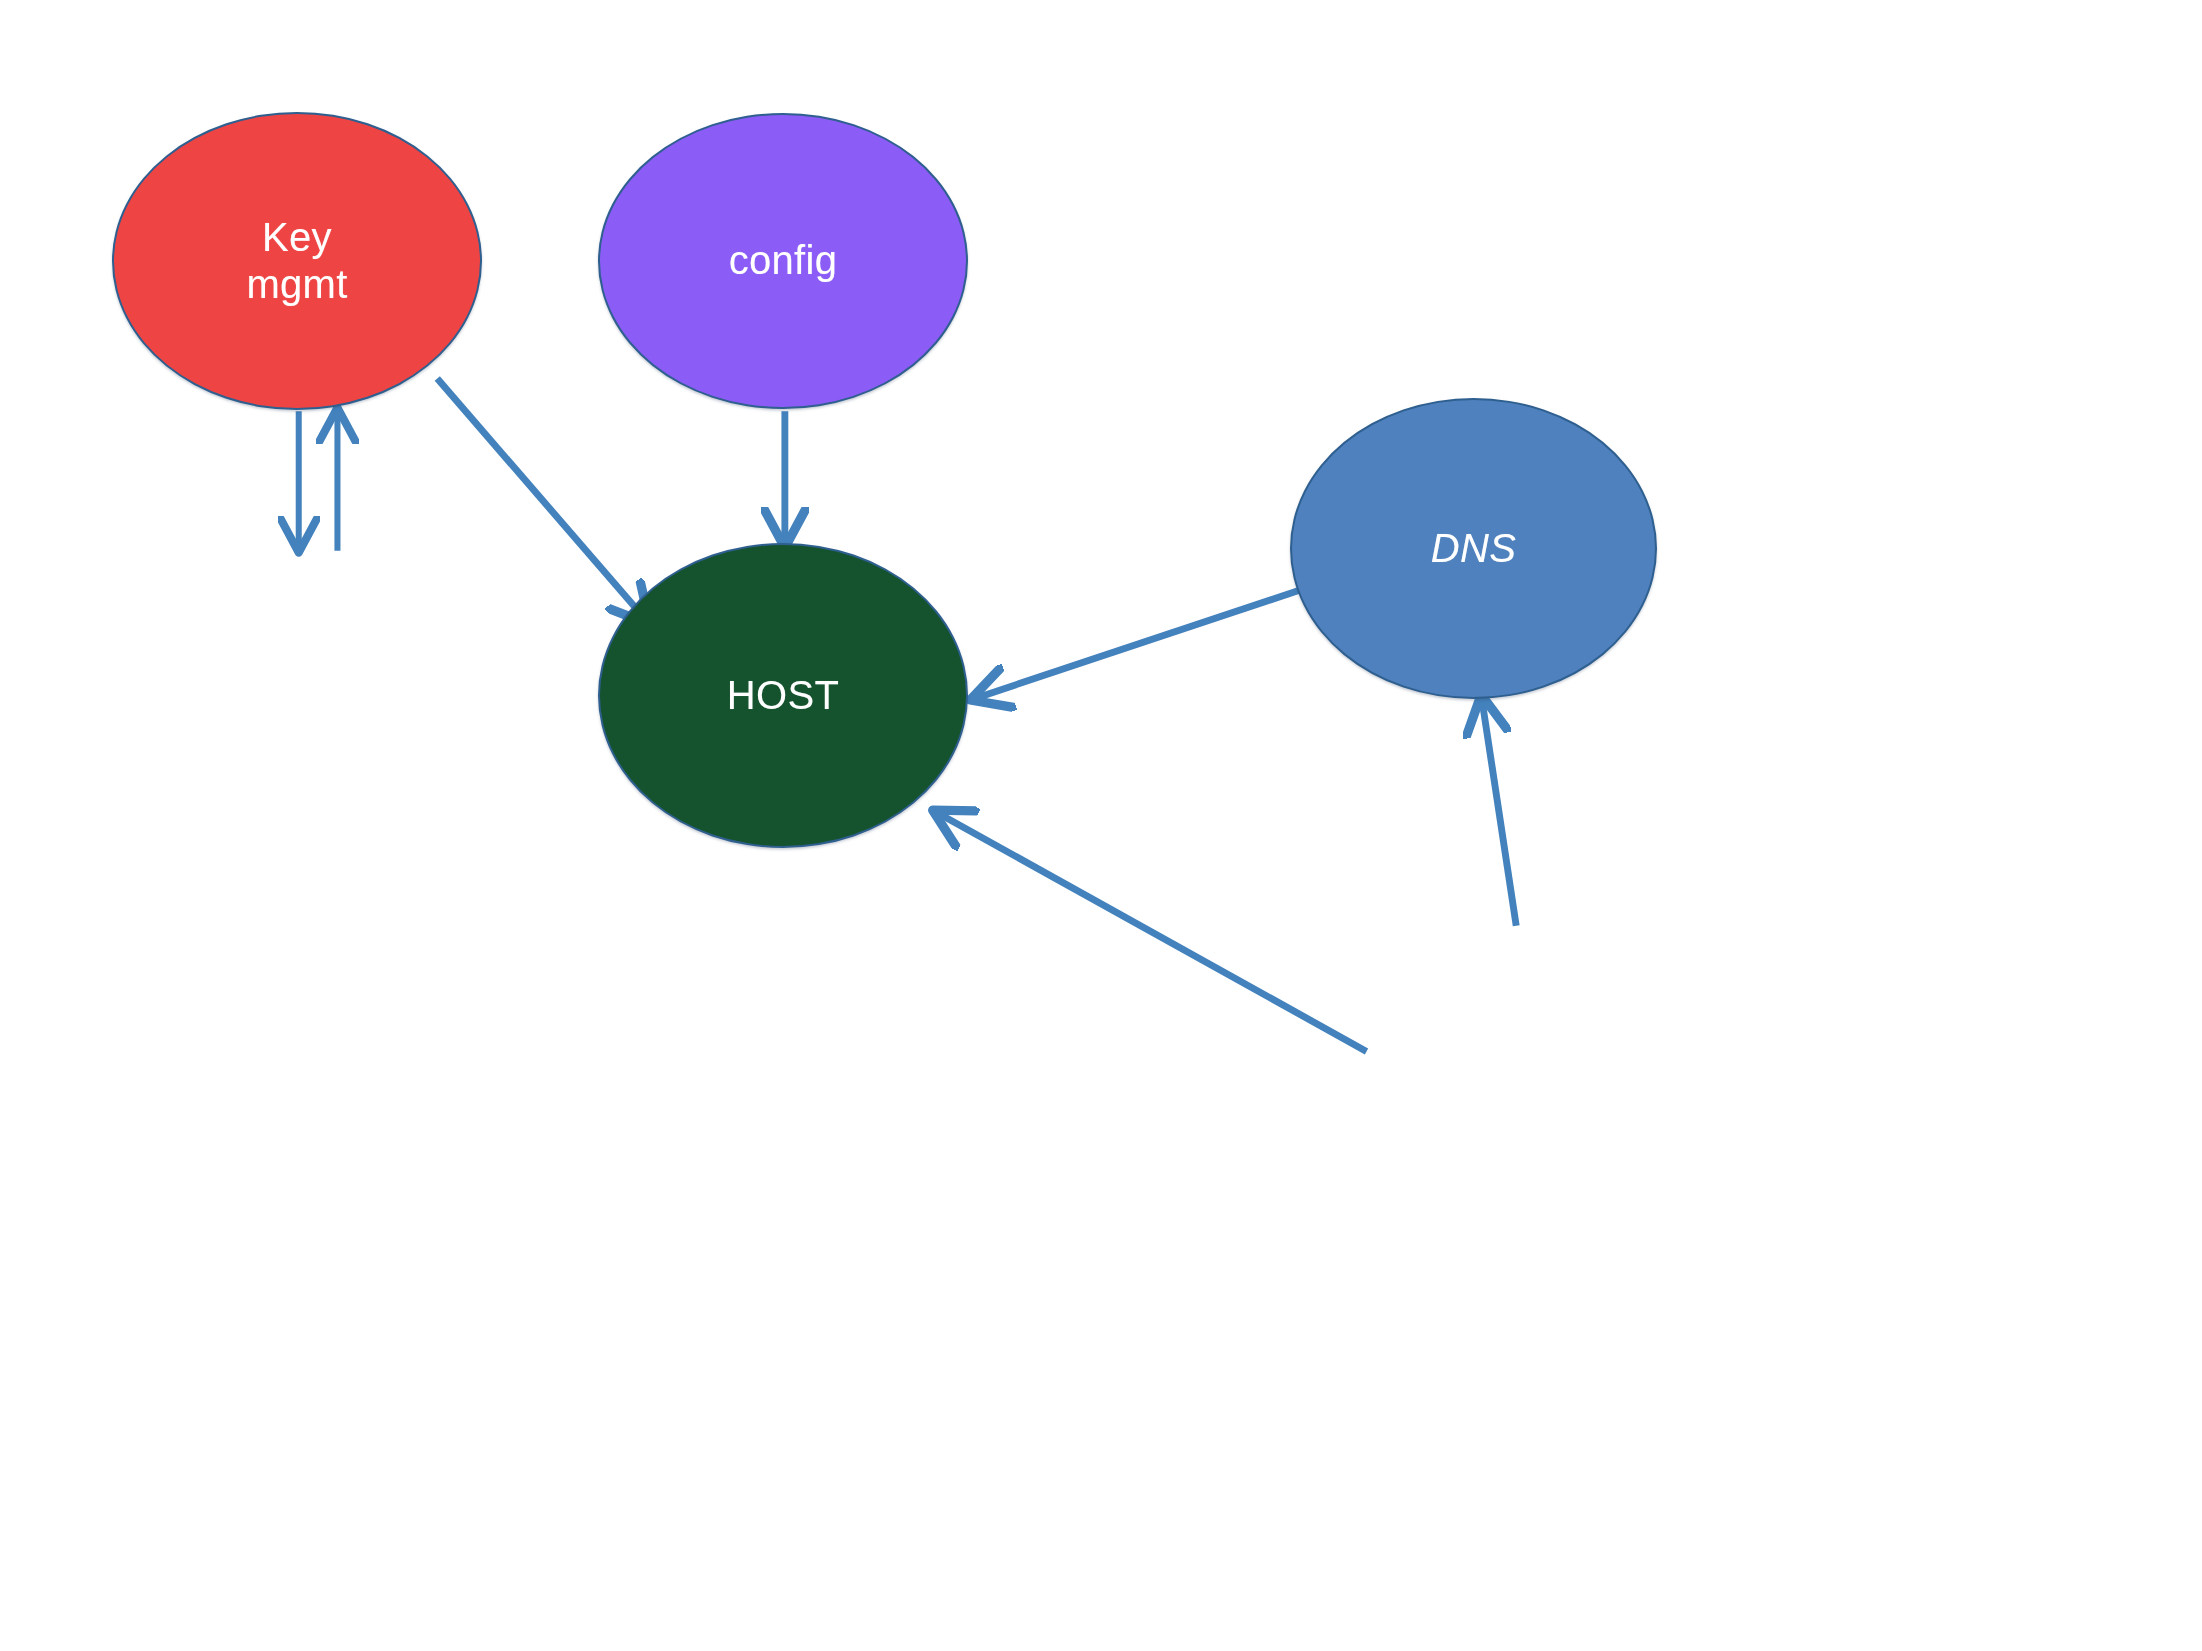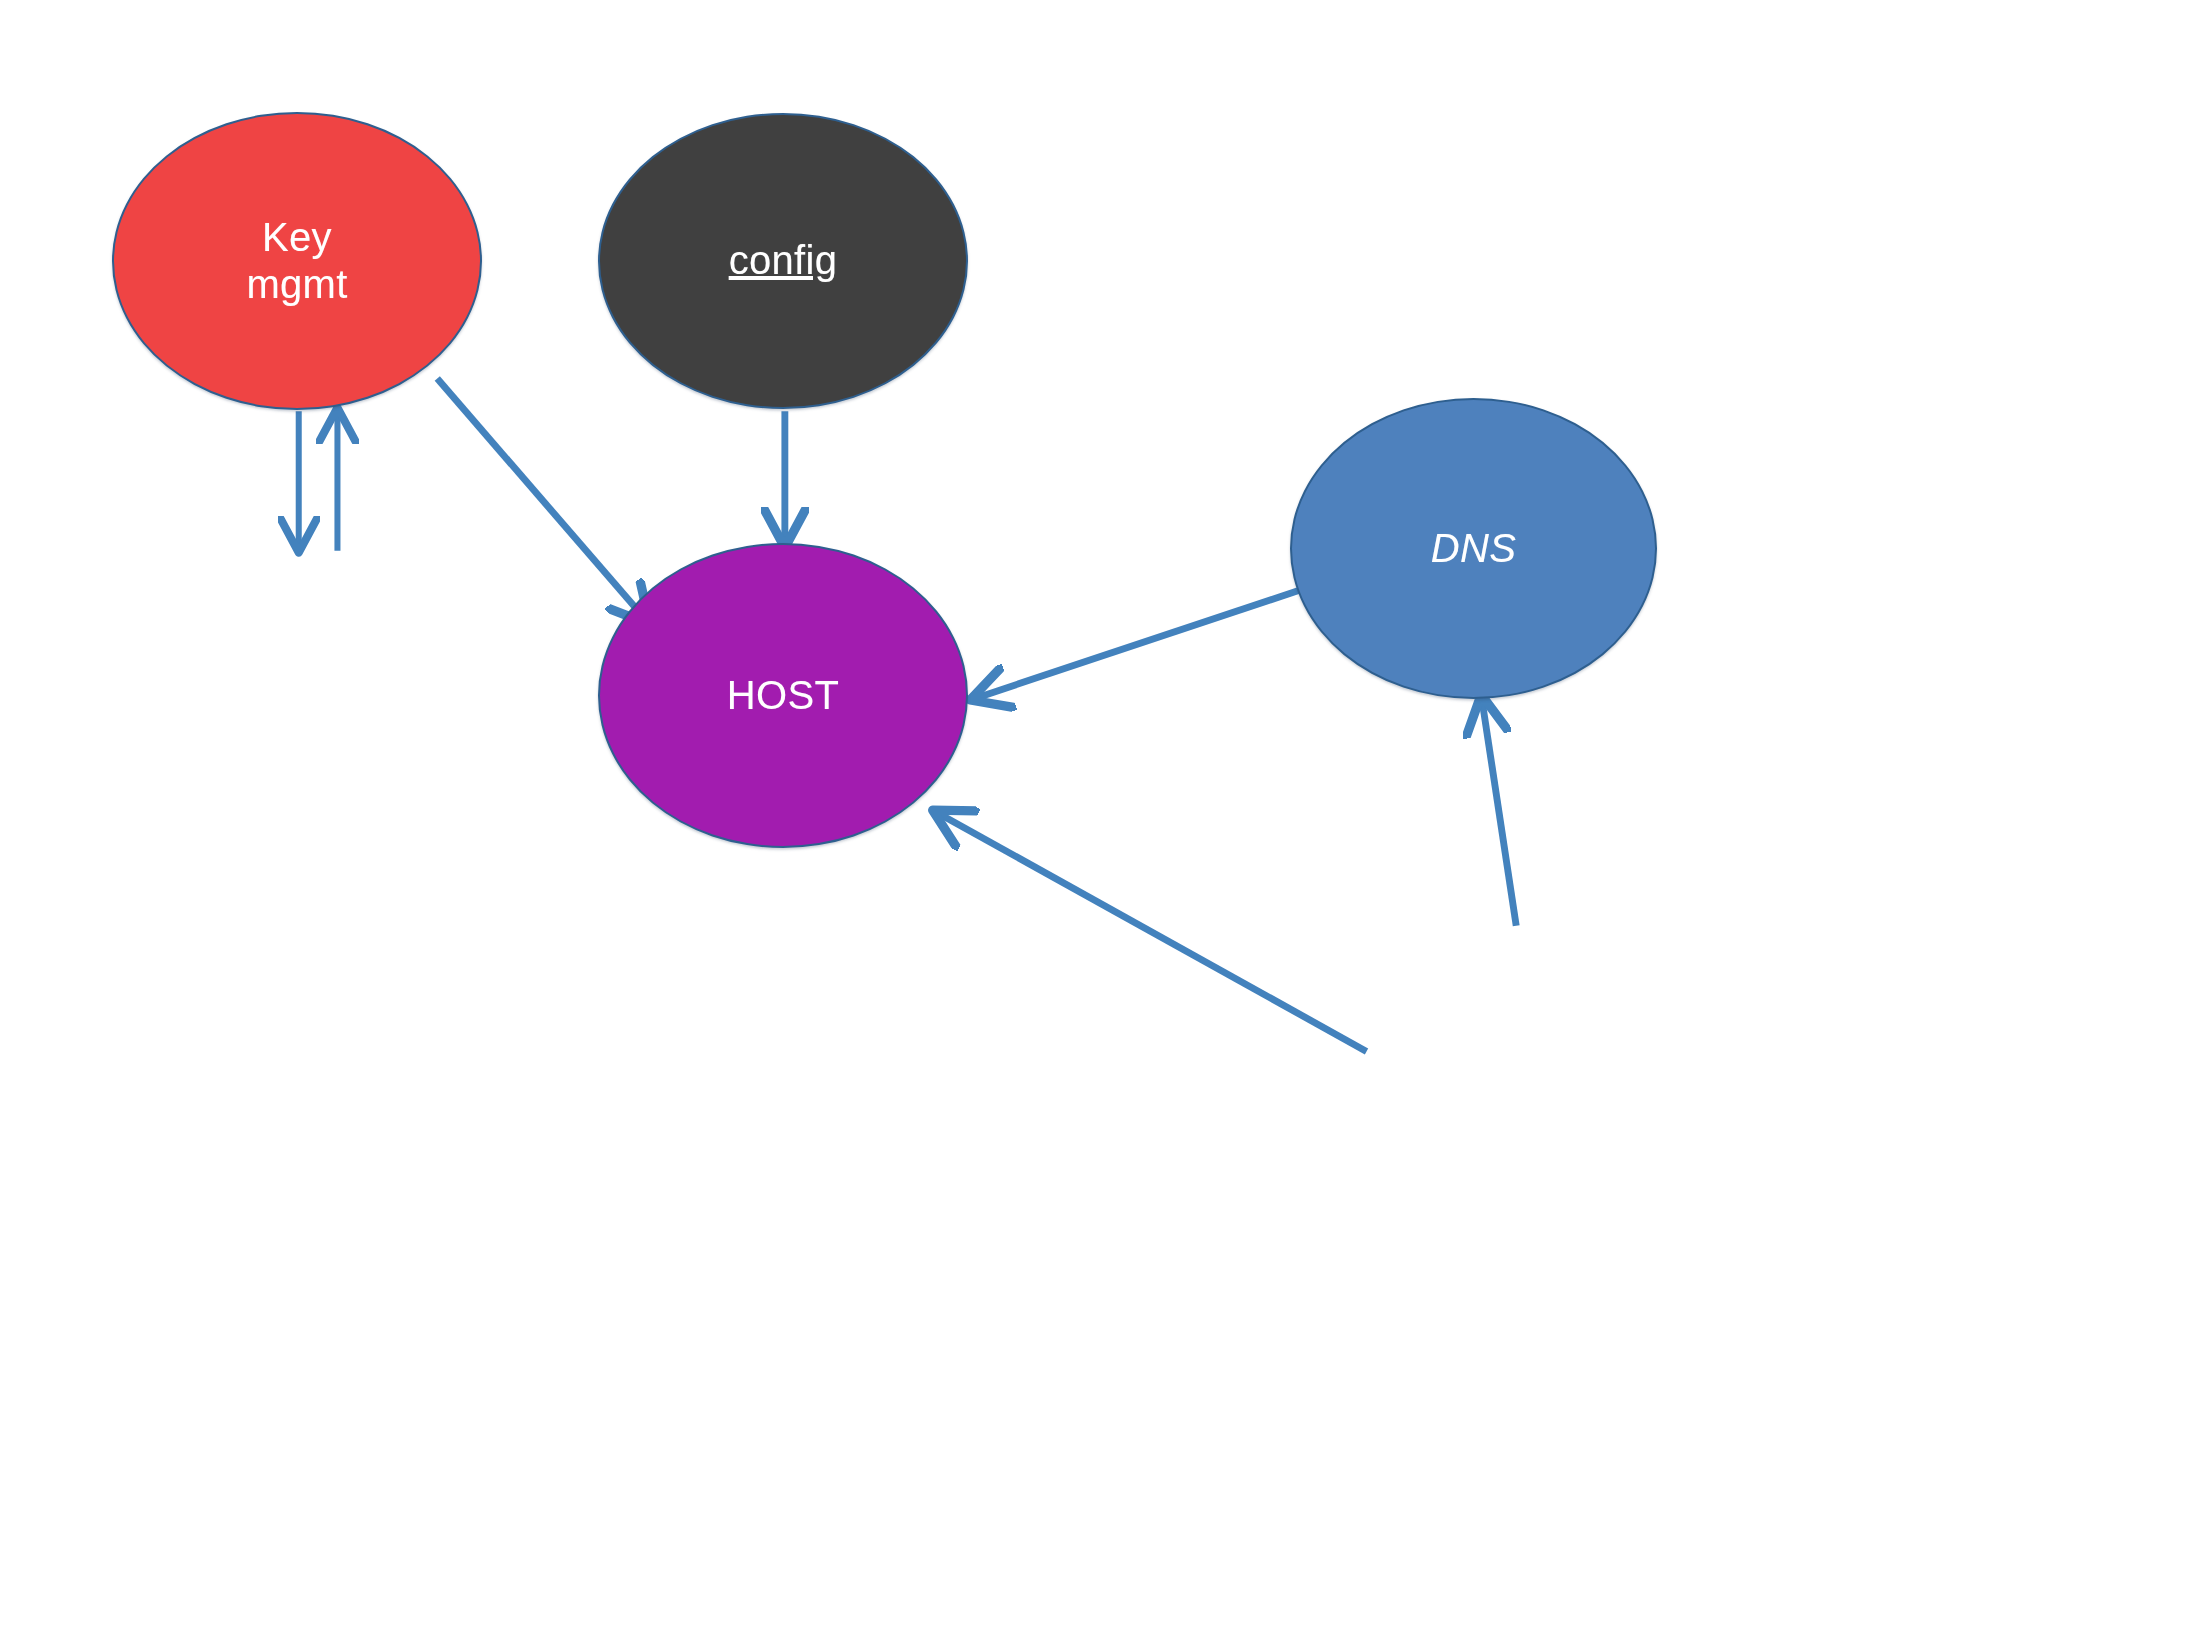--- a/index.html
+++ b/index.html
@@ -76,26 +76,26 @@
     <line class="edge-line" stroke="#4382bd" stroke-width="8" stroke-linecap="butt" marker-end="url(#arrowhead)" x1="1588" y1="1222" x2="1088" y2="944"></line>
 
     <line class="edge-line" stroke="#4382bd" stroke-width="8" stroke-linecap="butt" marker-end="url(#arrowhead)" x1="1762" y1="1076" x2="1722" y2="812"></line>
   </svg>
 
   <div class="node" style="left: 112px; top: 112px; width: 370px; height: 298px; background: #ef4444; border-color: rgb(46, 95, 143);">
     <span class="node-label">Key
 mgmt</span>
   </div>
 
-  <div class="node" style="left: 598px; top: 113px; width: 370px; height: 296px; background: #404040; border-color: rgb(46, 95, 143); text-decoration: underline;">
+  <div class="node" style="left: 598px; top: 113px; width: 370px; height: 296px; background: #8b5cf6; border-color: rgb(46, 95, 143);">
     <span class="node-label">config</span>
   </div>
 
 
-  <div class="node" style="left: 598px; top: 543px; width: 370px; height: 305px; background: #a21caf; border-color: rgb(46, 95, 143);">
+  <div class="node" style="left: 598px; top: 543px; width: 370px; height: 305px; background: #14532d; border-color: rgb(46, 95, 143);">
     <span class="node-label">HOST</span>
   </div>
 
   <div class="node" style="left: 1290px; top: 398px; width: 367px; height: 301px; background: rgb(78, 129, 189); border-color: rgb(46, 95, 143); font-style: italic;">
     <span class="node-label">DNS</span>
   </div>
 
 
 </div>
 

